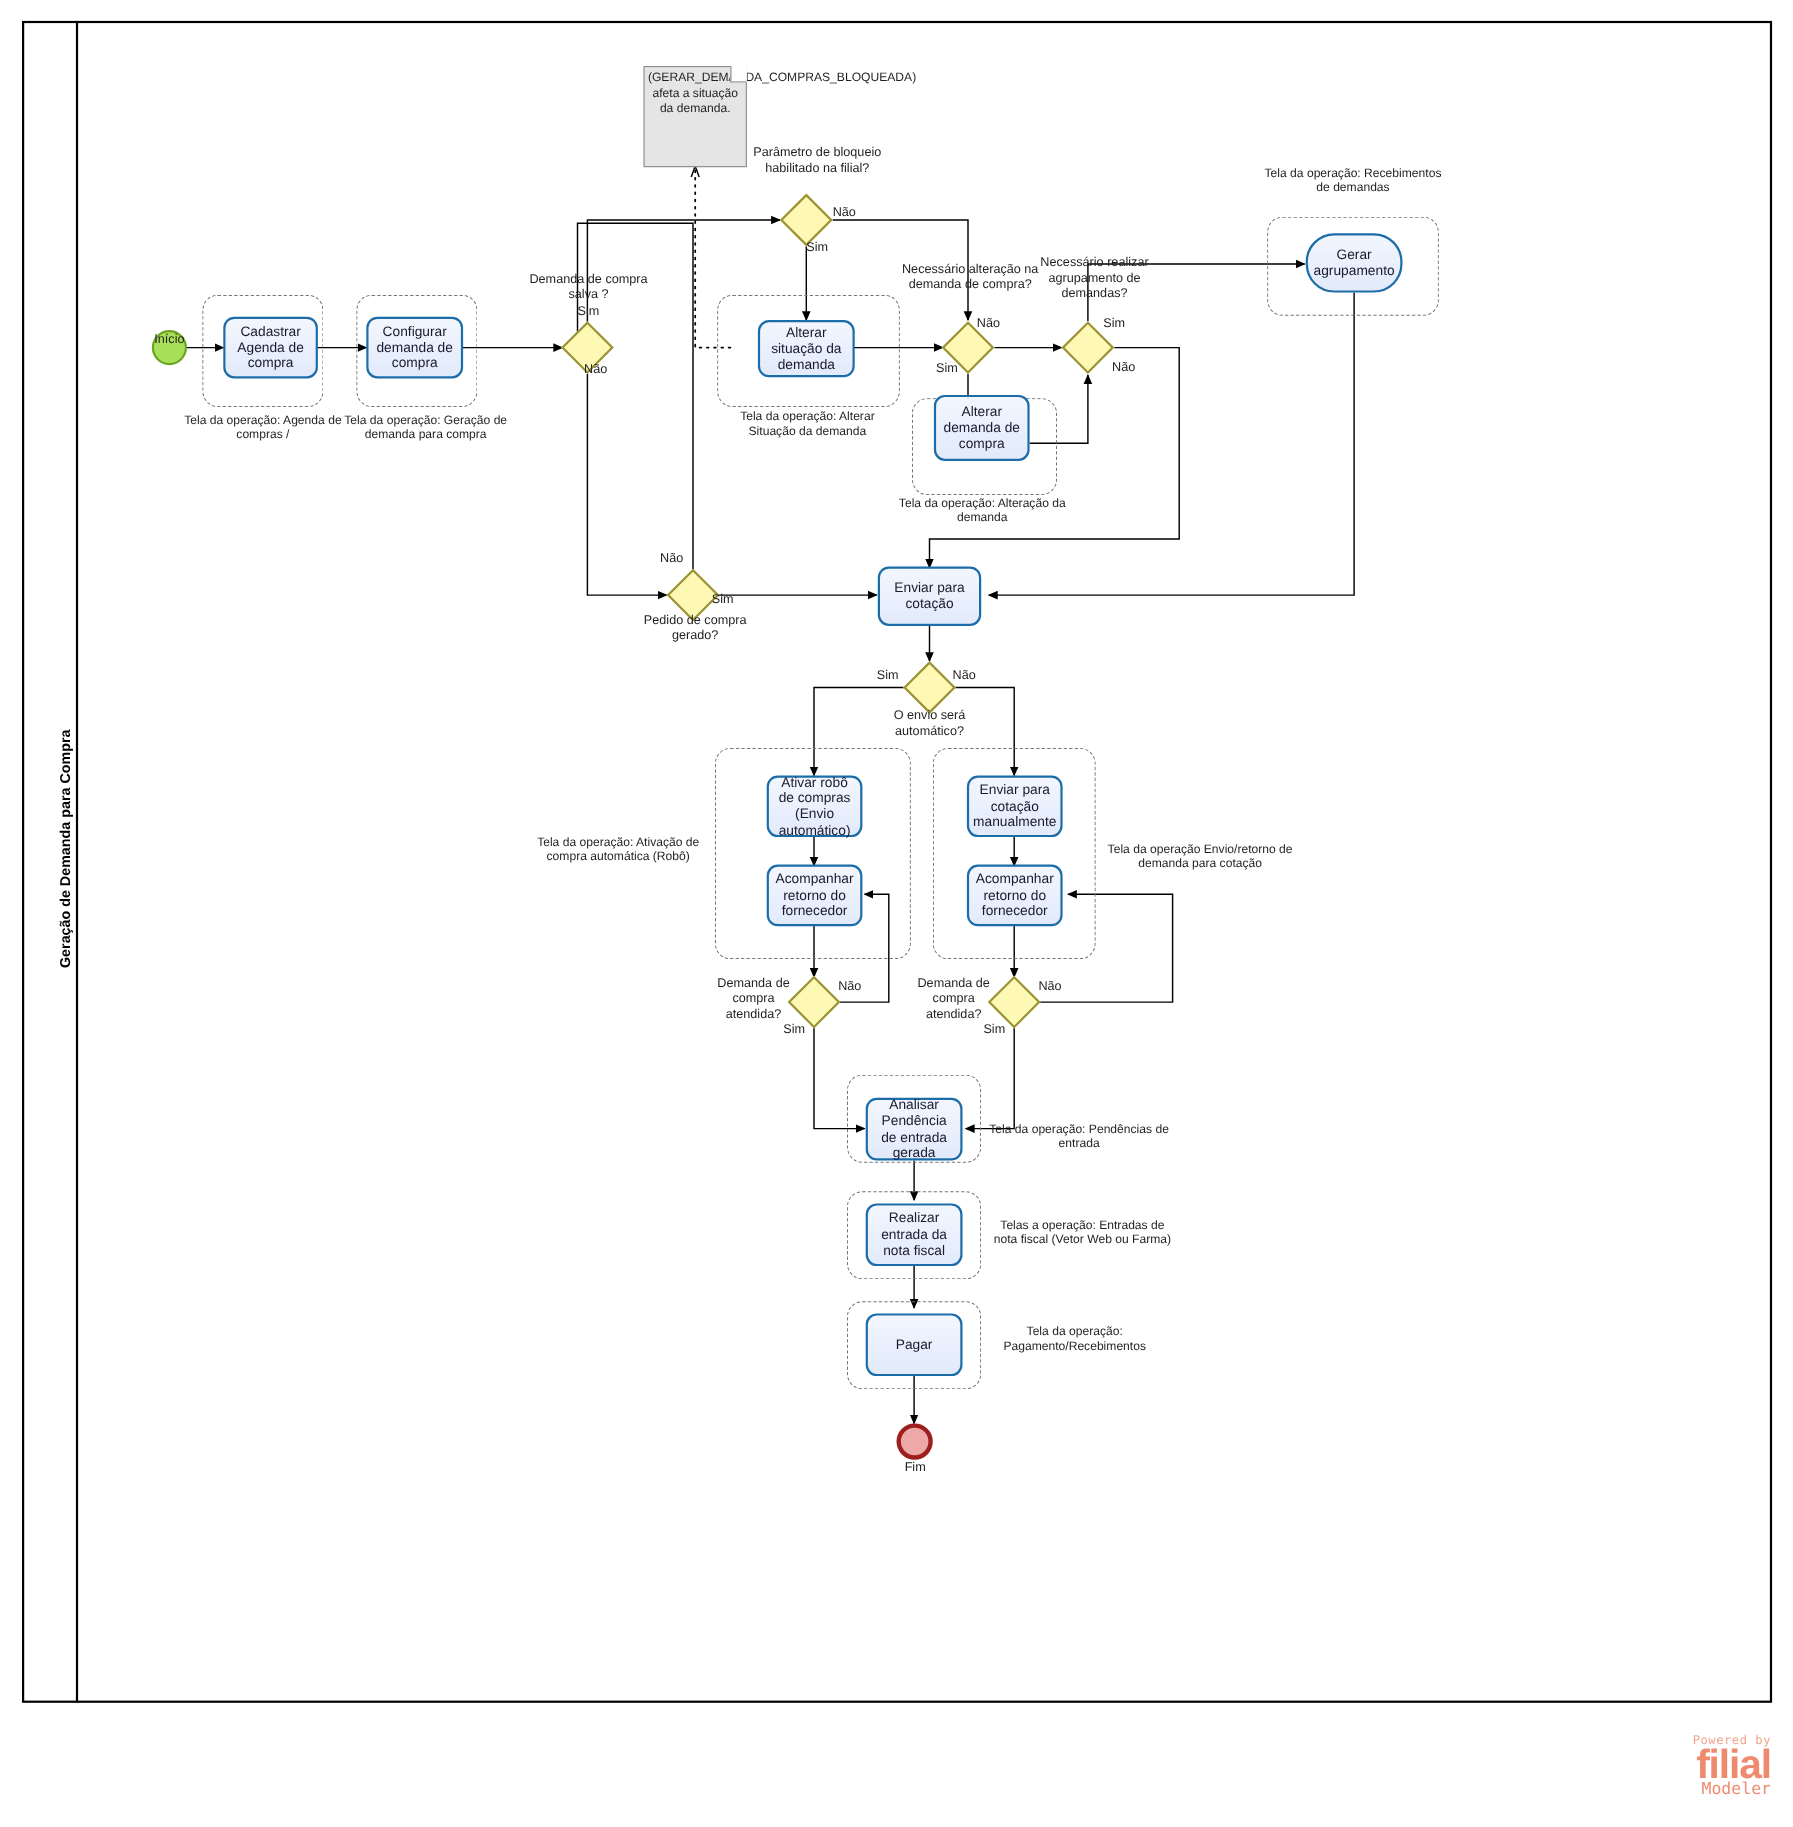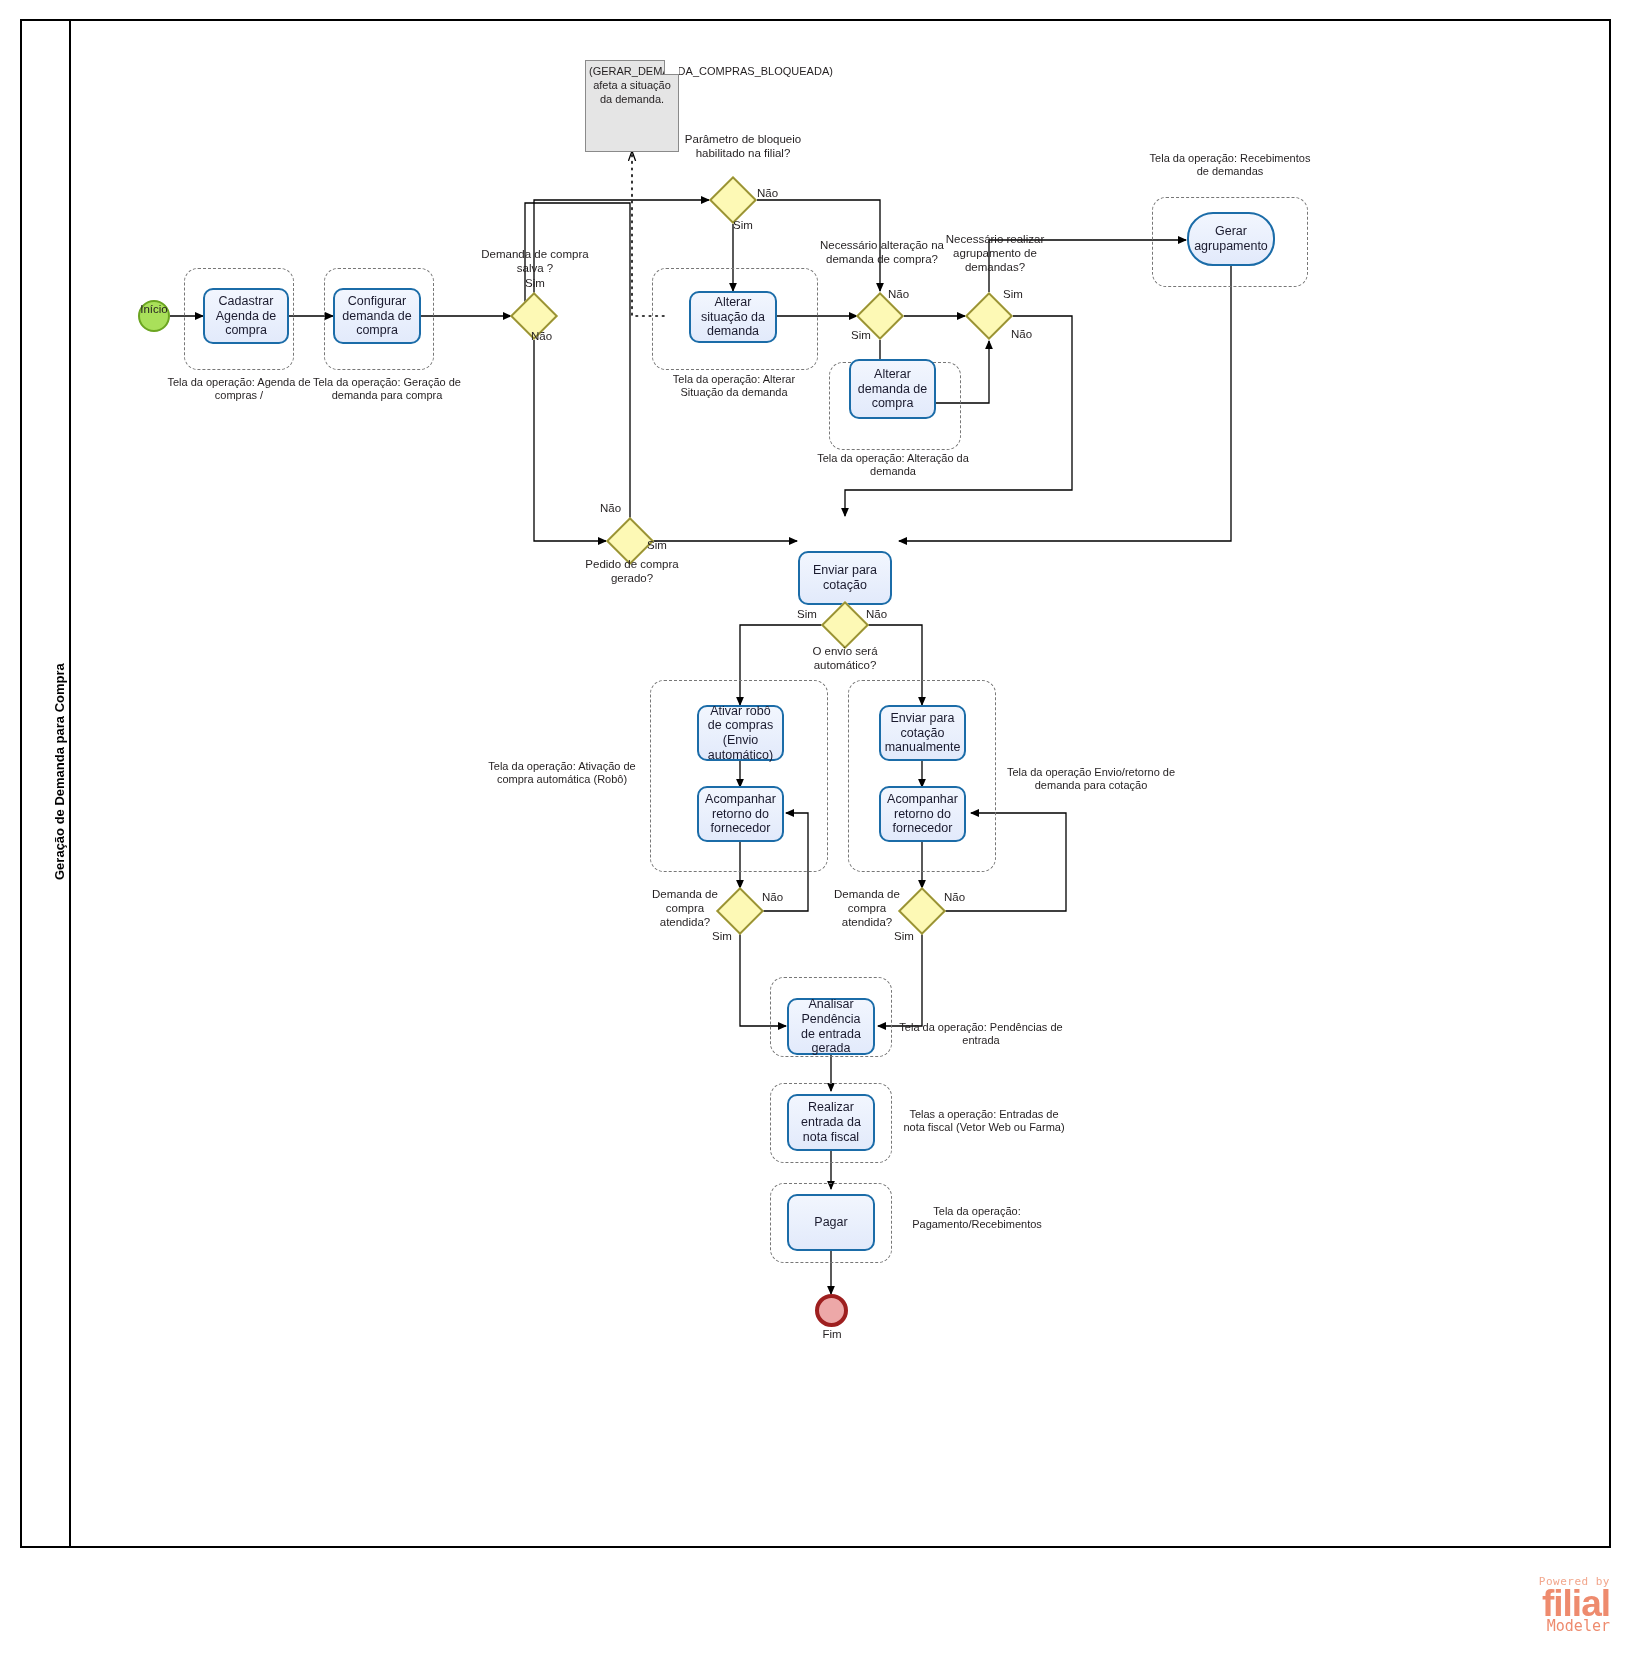--- a/index.html
+++ b/index.html
@@ -136,21 +136,21 @@
   <div class="subproc" style="left:848px;top:680px;width:148px;height:192px;"></div>
   <div class="subproc" style="left:770px;top:977px;width:122px;height:80px;"></div>
   <div class="subproc" style="left:770px;top:1083px;width:122px;height:80px;"></div>
   <div class="subproc" style="left:770px;top:1183px;width:122px;height:80px;"></div>
 
   <div class="task" style="left:203px;top:288px;width:86px;height:56px;">Cadastrar Agenda de compra</div>
   <div class="task" style="left:333px;top:288px;width:88px;height:56px;">Configurar demanda de compra</div>
   <div class="task" style="left:689px;top:291px;width:88px;height:52px;">Alterar situação da demanda</div>
   <div class="task" style="left:849px;top:359px;width:87px;height:60px;">Alterar demanda de compra</div>
   <div class="task" style="left:1187px;top:212px;width:88px;height:54px;border-radius:26px;">Gerar agrupamento</div>
-  <div class="task" style="left:798px;top:515px;width:94px;height:54px;margin-top:36px;">Enviar para cotação</div>
+  <div class="task" style="left:798px;top:515px;width:94px;height:54px;">Enviar para cotação</div>
   <div class="task" style="left:697px;top:705px;width:87px;height:56px;">Ativar robô de compras (Envio automático)</div>
   <div class="task" style="left:697px;top:786px;width:87px;height:56px;">Acompanhar retorno do fornecedor</div>
   <div class="task" style="left:879px;top:705px;width:87px;height:56px;">Enviar para cotação manualmente</div>
   <div class="task" style="left:879px;top:786px;width:87px;height:56px;">Acompanhar retorno do fornecedor</div>
   <div class="task" style="left:787px;top:998px;width:88px;height:57px;">Analisar Pendência de entrada gerada</div>
   <div class="task" style="left:787px;top:1094px;width:88px;height:57px;">Realizar entrada da nota fiscal</div>
   <div class="task" style="left:787px;top:1194px;width:88px;height:57px;">Pagar</div>
 
   <div class="gw" style="left:517px;top:299px;width:34px;height:34px;"></div>
   <div class="lbl" style="left:480px;top:248px;width:110px;">Demanda de compra salva ?</div>

